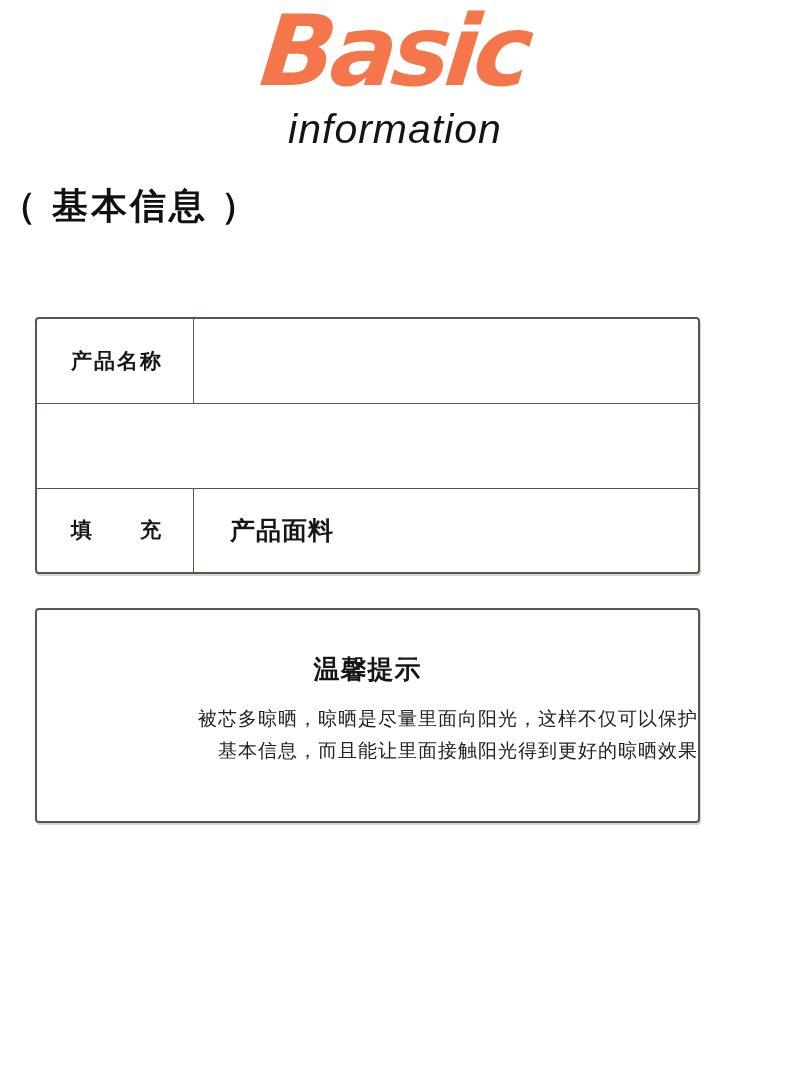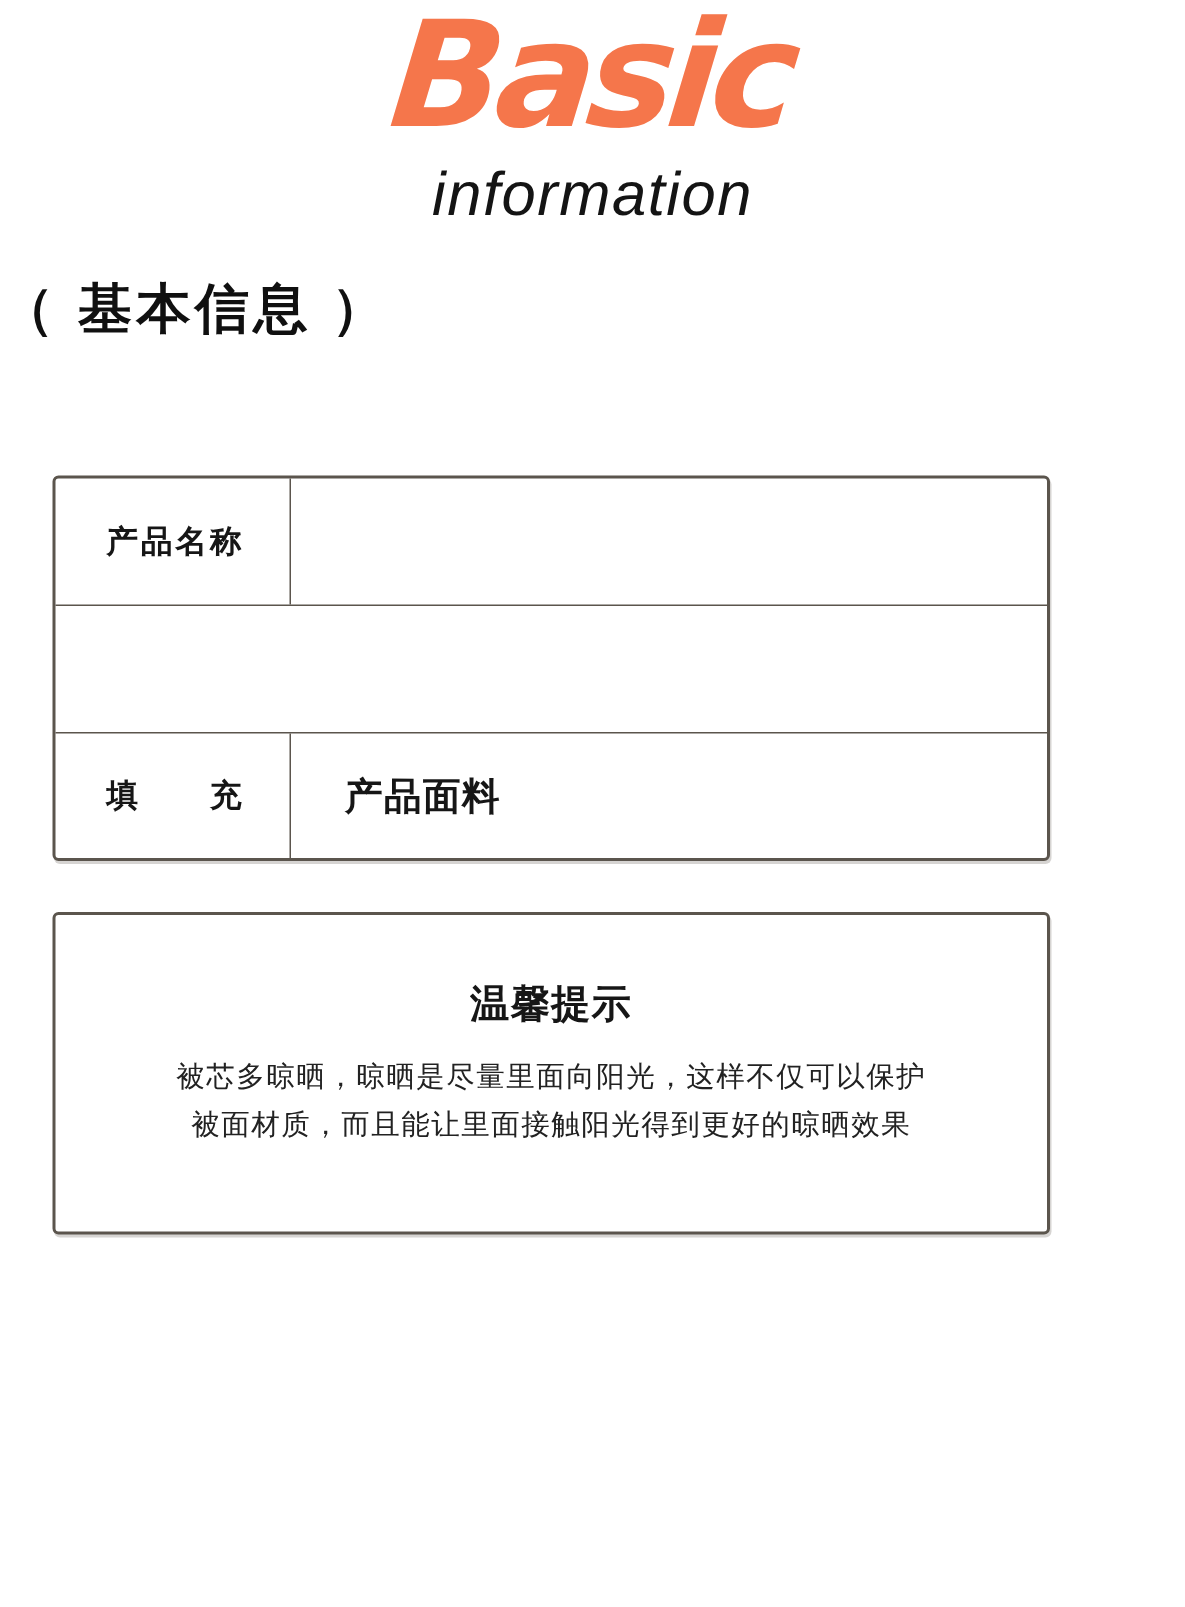--- a/index.html
+++ b/index.html
@@ -131,20 +131,21 @@
     text-align: center;
   }
   .tips-heading {
     font-size: 26px;
     font-weight: bold;
     letter-spacing: 1px;
     color: #161616;
   }
   .tips-body {
     margin-top: 16px;
+    text-align: right;
   }
   .tips-line {
     font-size: 19px;
     line-height: 32px;
     letter-spacing: 1px;
     color: #222222;
   }
 </style>
 </head>
 <body>
@@ -175,17 +176,17 @@
       <div class="ptable-value-cell">产品面料</div>
     </div>
 
   </div>
 
 
   <div class="box tips">
     <div class="tips-heading">温馨提示</div>
     <div class="tips-body">
       <div class="tips-line">被芯多晾晒，晾晒是尽量里面向阳光，这样不仅可以保护</div>
-      <div class="tips-line">被面材质，而且能让里面接触阳光得到更好的晾晒效果</div>
+      <div class="tips-line">基本信息，而且能让里面接触阳光得到更好的晾晒效果</div>
     </div>
   </div>
 
 </div>
 
 </body></html>

